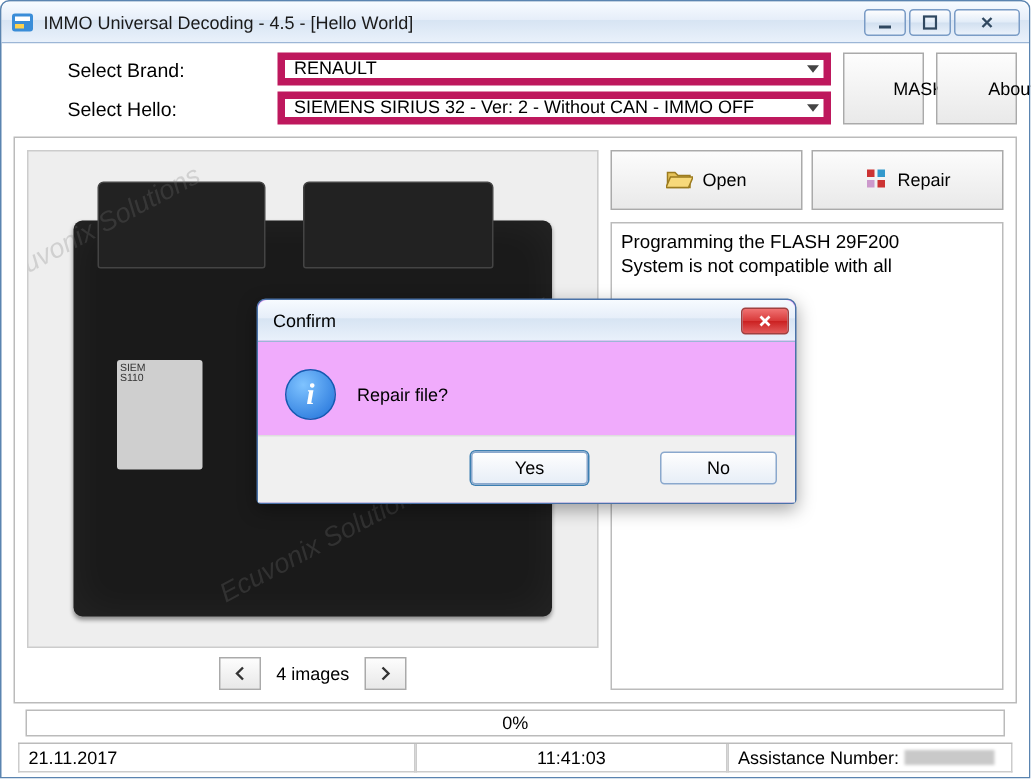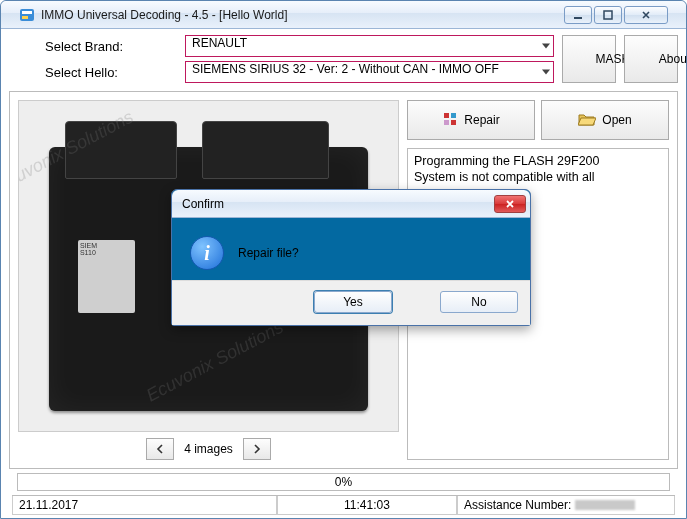--- a/index.html
+++ b/index.html
@@ -21,21 +21,21 @@
     display: flex;
     flex-direction: column;
     position: relative;
   }
   .titlebar {
     height: 28px;
     background: linear-gradient(to bottom,#f7fbff 0%,#e6eef9 45%,#d7e4f3 46%,#e9f1fb 100%);
     border-bottom: 1px solid #9cb6d6;
     display: flex;
     align-items: center;
-    padding: 0 18px;
+    padding: 0 6px;
     border-radius: 6px 6px 0 0;
   }
   .title-icon {
     width: 16px; height: 16px;
     margin-right: 6px;
     display: inline-flex; align-items: center; justify-content: center;
   }
   .title-text { flex: 1; color: #1a1a1a; font-size: 12px; }
   .win-buttons { display: flex; gap: 2px; }
   .win-btn {
@@ -54,23 +54,23 @@
     display: flex;
     flex-direction: column;
   }
   .top-row { display: flex; gap: 8px; align-items: stretch; }
   .sel-col { flex: 1; display: flex; flex-direction: column; gap: 4px; margin-left: 36px; }
   .sel-line { display: flex; align-items: center; }
   .sel-label { width: 140px; font-size: 13px; color: #000; }
   .combo {
     flex: 1;
     height: 22px;
-    border: 1px solid #be185d;
+    border: 5px solid #be185d;
     background: #fff;
-    display: flex; align-items: flex-start;
+    display: flex; align-items: flex-end;
     padding: 0 18px 0 6px;
     position: relative;
     font-size: 12px;
     cursor: pointer;
   }
   .combo .arrow {
     position:absolute; right:3px; top:50%; transform:translateY(-50%);
     width:0;height:0;border-left:4px solid transparent;border-right:4px solid transparent;border-top:5px solid #444;
   }
   .side-btn {
@@ -115,25 +115,25 @@
   .nav-btn{width:28px;height:22px;border:1px solid #aaa;background:linear-gradient(#fdfdfd,#e8e8e8);display:flex;align-items:center;justify-content:center;cursor:pointer;}
   .right-col{width:262px;display:flex;flex-direction:column;}
   .action-row{display:flex;gap:6px;margin-bottom:8px;}
   .act-btn{flex:1;height:40px;border:1px solid #aaa;background:linear-gradient(#fcfcfc,#e9e9e9);display:flex;align-items:center;justify-content:center;gap:6px;font-size:12px;cursor:pointer;}
   .act-btn .ico{display:inline-block;}
   .log-box{flex:1;border:1px solid #bbb;background:#fff;padding:4px 6px;font-size:12.5px;line-height:1.3;}
   .progress-wrap{border:1px solid #bbb;margin:4px 8px 2px 8px;height:18px;position:relative;background:#fff;display:flex;align-items:center;justify-content:center;}
   .status-row{display:flex;border-top:1px solid #bbb;height:20px;font-size:12px;margin:2px 3px 3px 3px;}
   .status-cell{border:1px solid #ccc;border-top:none;padding:2px 6px;display:flex;align-items:center;}
   .status-cell.c1{width:265px;}
-  .status-cell.c2{width:180px;justify-content:center;}
+  .status-cell.c2{width:208px;justify-content:center;}
   .status-cell.c3{flex:1;}
   .blur{display:inline-block;width:60px;height:10px;background:#c9c9c9;filter:blur(1px);margin-left:4px;}
   
-  .overlay{position:absolute;left:170px;top:188px;width:360px;border:1px solid #4a72a8;border-radius:6px 6px 3px 3px;background:#0369a1;box-shadow:0 4px 12px rgba(0,0,0,0.35);z-index:10;}
+  .overlay{position:absolute;left:170px;top:198px;width:360px;border:1px solid #4a72a8;border-radius:6px 6px 3px 3px;background:#f0abfc;box-shadow:0 4px 12px rgba(0,0,0,0.35);z-index:10;}
   .dlg-title{height:28px;background:linear-gradient(to bottom,#f7fbff 0%,#e6eef9 45%,#d7e4f3 46%,#e9f1fb 100%);border-bottom:1px solid #9cb6d6;display:flex;align-items:center;padding:0 4px 0 10px;border-radius:6px 6px 0 0;font-size:12px;}
   .dlg-title .t{flex:1;}
   .dlg-close{width:32px;height:18px;border:1px solid #a04040;border-radius:3px;background:linear-gradient(to bottom,#f07272,#d93b3b 48%,#c22 52%,#e25a5a);color:#fff;display:flex;align-items:center;justify-content:center;font-size:11px;font-weight:bold;cursor:pointer;}
   .dlg-body{display:flex;align-items:center;gap:14px;padding:18px 16px 10px 18px;font-size:12px;}
   .info-ico{width:34px;height:34px;border-radius:50%;background:radial-gradient(circle at 35% 30%, #7fc3ff, #1e6fd8);color:#fff;display:flex;align-items:center;justify-content:center;font-style:italic;font-family:Georgia,serif;font-size:20px;font-weight:bold;border:1px solid #1559b1;}
   .dlg-foot{display:flex;justify-content:flex-end;gap:8px;padding:10px 12px 12px 12px;background:#f0f0f0;border-top:1px solid #ddd;}
   .dlg-btn{width:78px;height:22px;border:1px solid #8aa8cd;border-radius:3px;background:linear-gradient(#fefefe,#e7eef7);display:flex;align-items:center;justify-content:center;font-size:12px;cursor:pointer;margin-left:40px;}
   .dlg-btn.default{box-shadow:0 0 0 1px #3c7fb1;}
 </style>
 </head>
@@ -219,38 +219,38 @@
                 <path d="M2 1 L6 5 L2 9" fill="none" stroke="#333" stroke-width="1.6"></path>
               </svg>
           </div>
         </div>
       </div>
 
       <div class="right-col">
         <div class="action-row">
           <div class="act-btn">
             <span class="ico">
+              <svg width="18" height="14" viewBox="0 0 18 14">
+                  <path d="M1 3 h5 l2 2 h8 v8 h-15 z" fill="#e6c35a" stroke="#9c7b1f"></path>
+                  <path d="M3 6 h15 l-3 7 h-15 z" fill="#f7d97a" stroke="#9c7b1f"></path>
+                </svg>
+            </span>
+            <span>Open</span>
+          </div>
+          <div class="act-btn">
+            <span class="ico">
               <svg width="16" height="16" viewBox="0 0 16 16">
                   <rect x="2" y="2" width="5" height="5" fill="#c33"></rect>
                   <rect x="9" y="2" width="5" height="5" fill="#39c"></rect>
                   <rect x="2" y="9" width="5" height="5" fill="#c9c"></rect>
                   <rect x="9" y="9" width="5" height="5" fill="#c33"></rect>
                 </svg>
             </span>
             <span>Repair</span>
           </div>
-          <div class="act-btn">
-            <span class="ico">
-              <svg width="18" height="14" viewBox="0 0 18 14">
-                  <path d="M1 3 h5 l2 2 h8 v8 h-15 z" fill="#e6c35a" stroke="#9c7b1f"></path>
-                  <path d="M3 6 h15 l-3 7 h-15 z" fill="#f7d97a" stroke="#9c7b1f"></path>
-                </svg>
-            </span>
-            <span>Open</span>
-          </div>
         </div>
         <div class="log-box">
           <div>Programming the FLASH 29F200</div>
           <div>System is not compatible with all</div>
         </div>
       </div>
     </div>
 
     <div class="progress-wrap">
       <span>0%</span>

